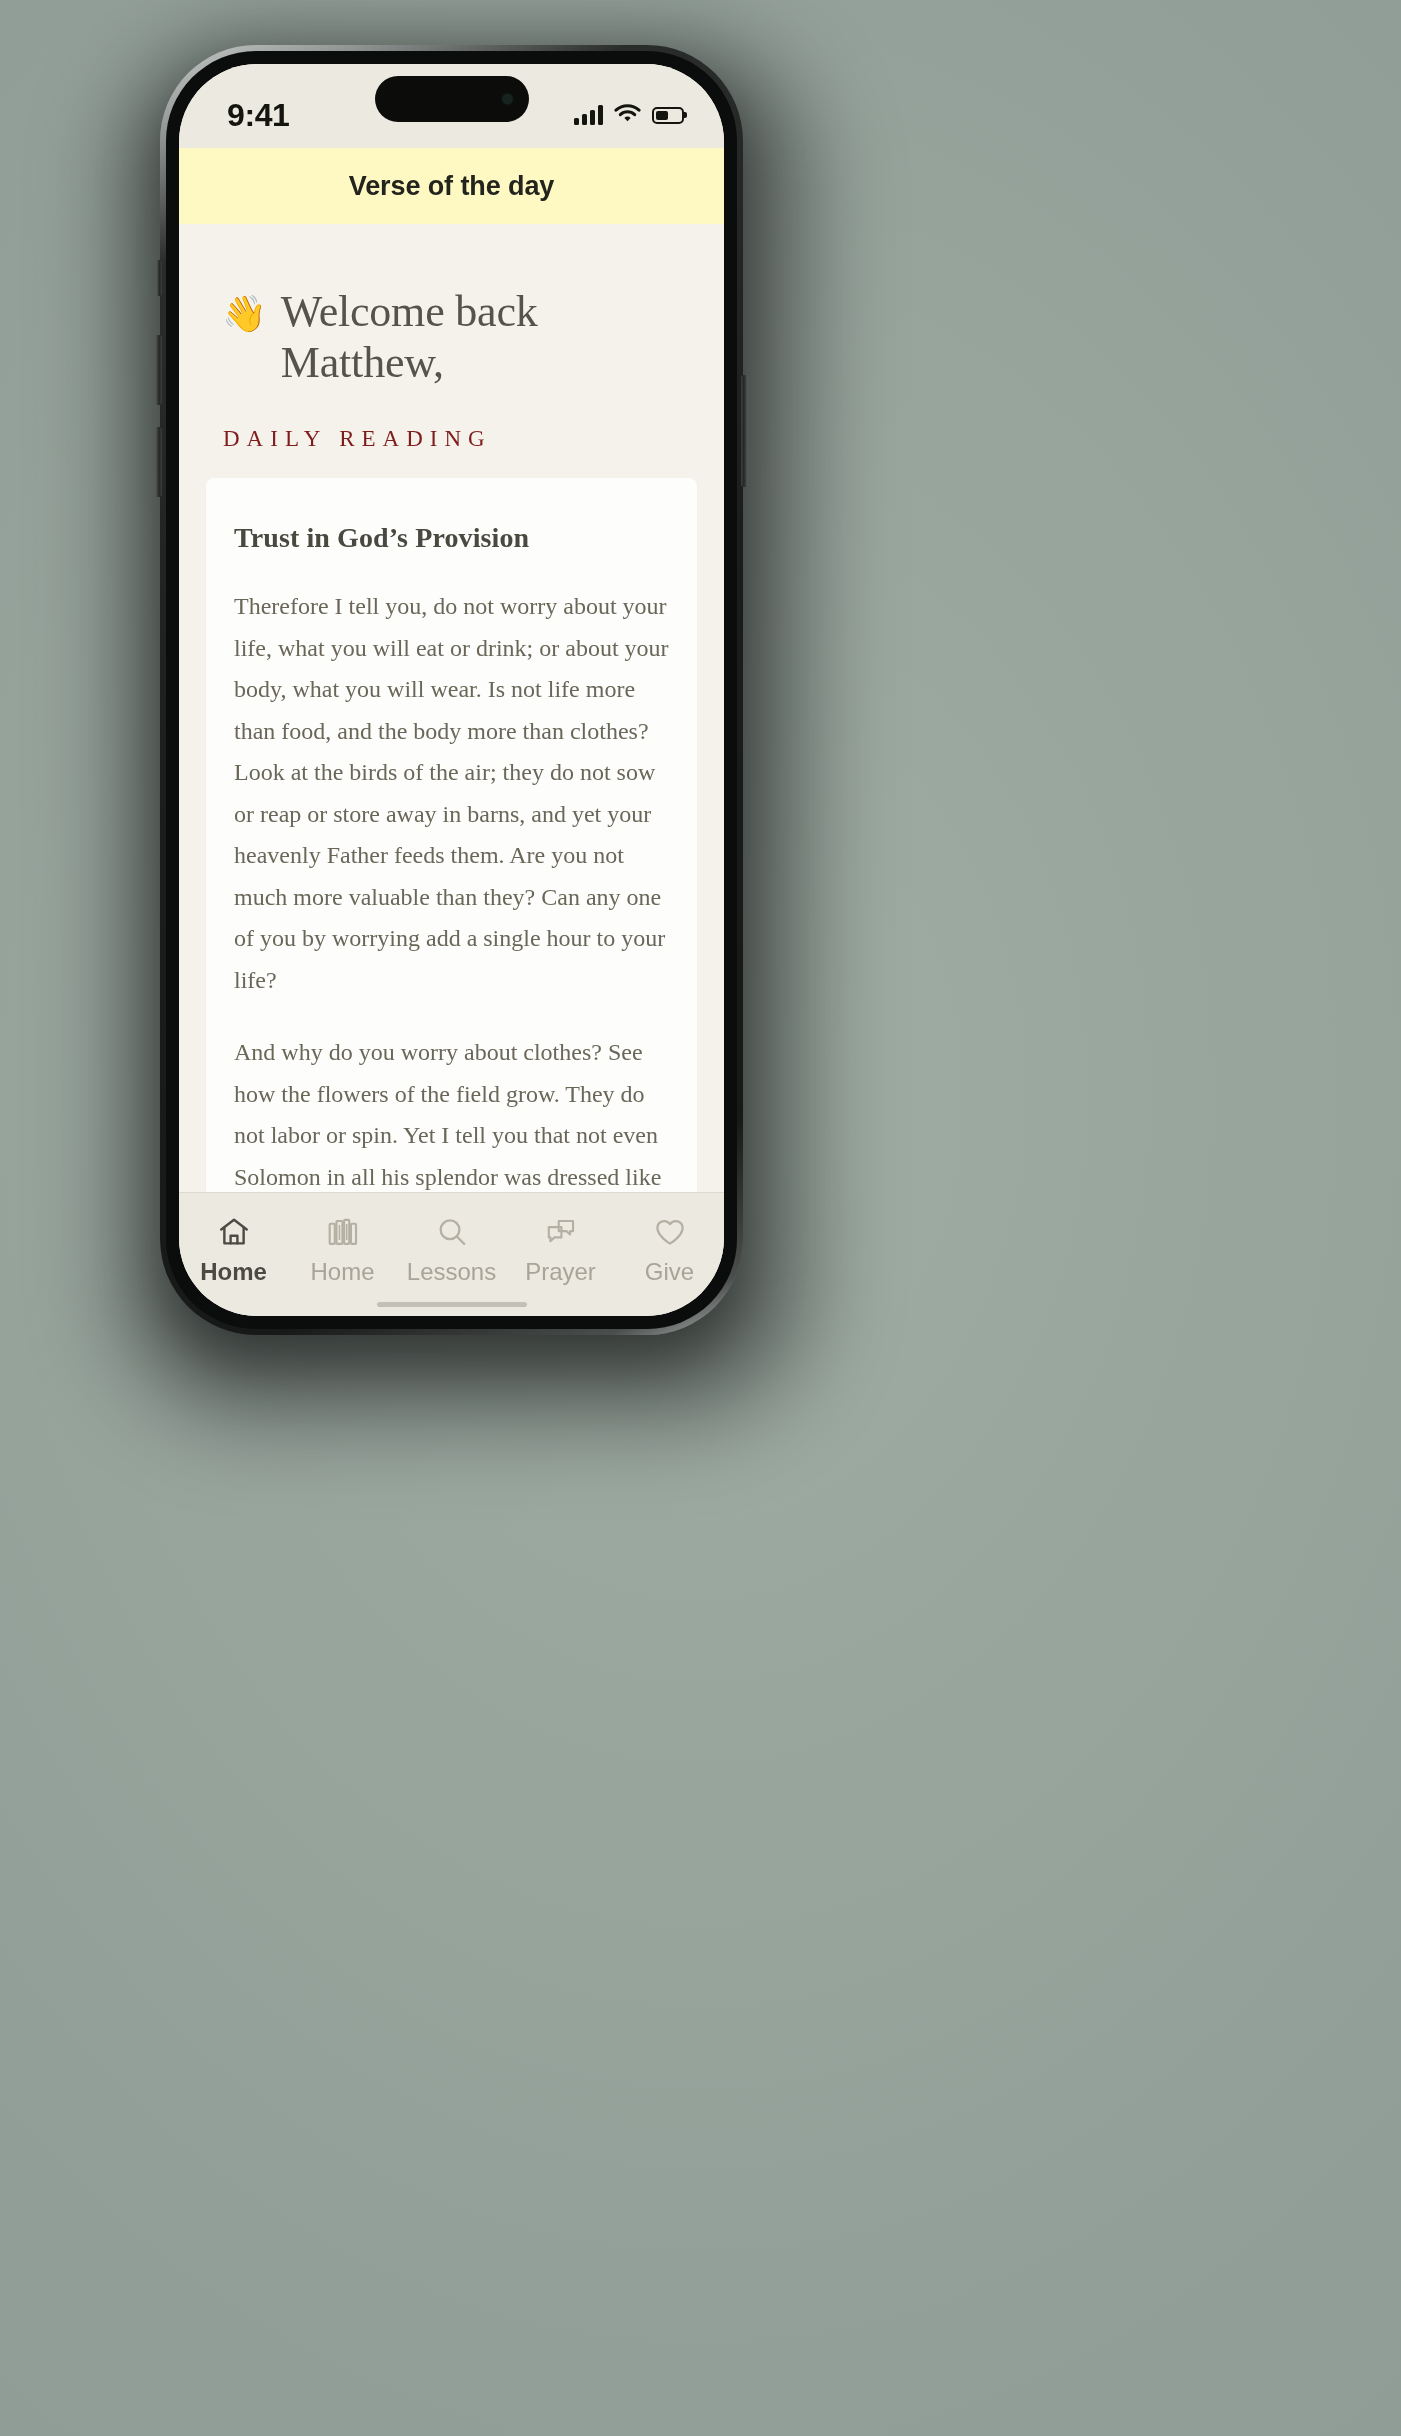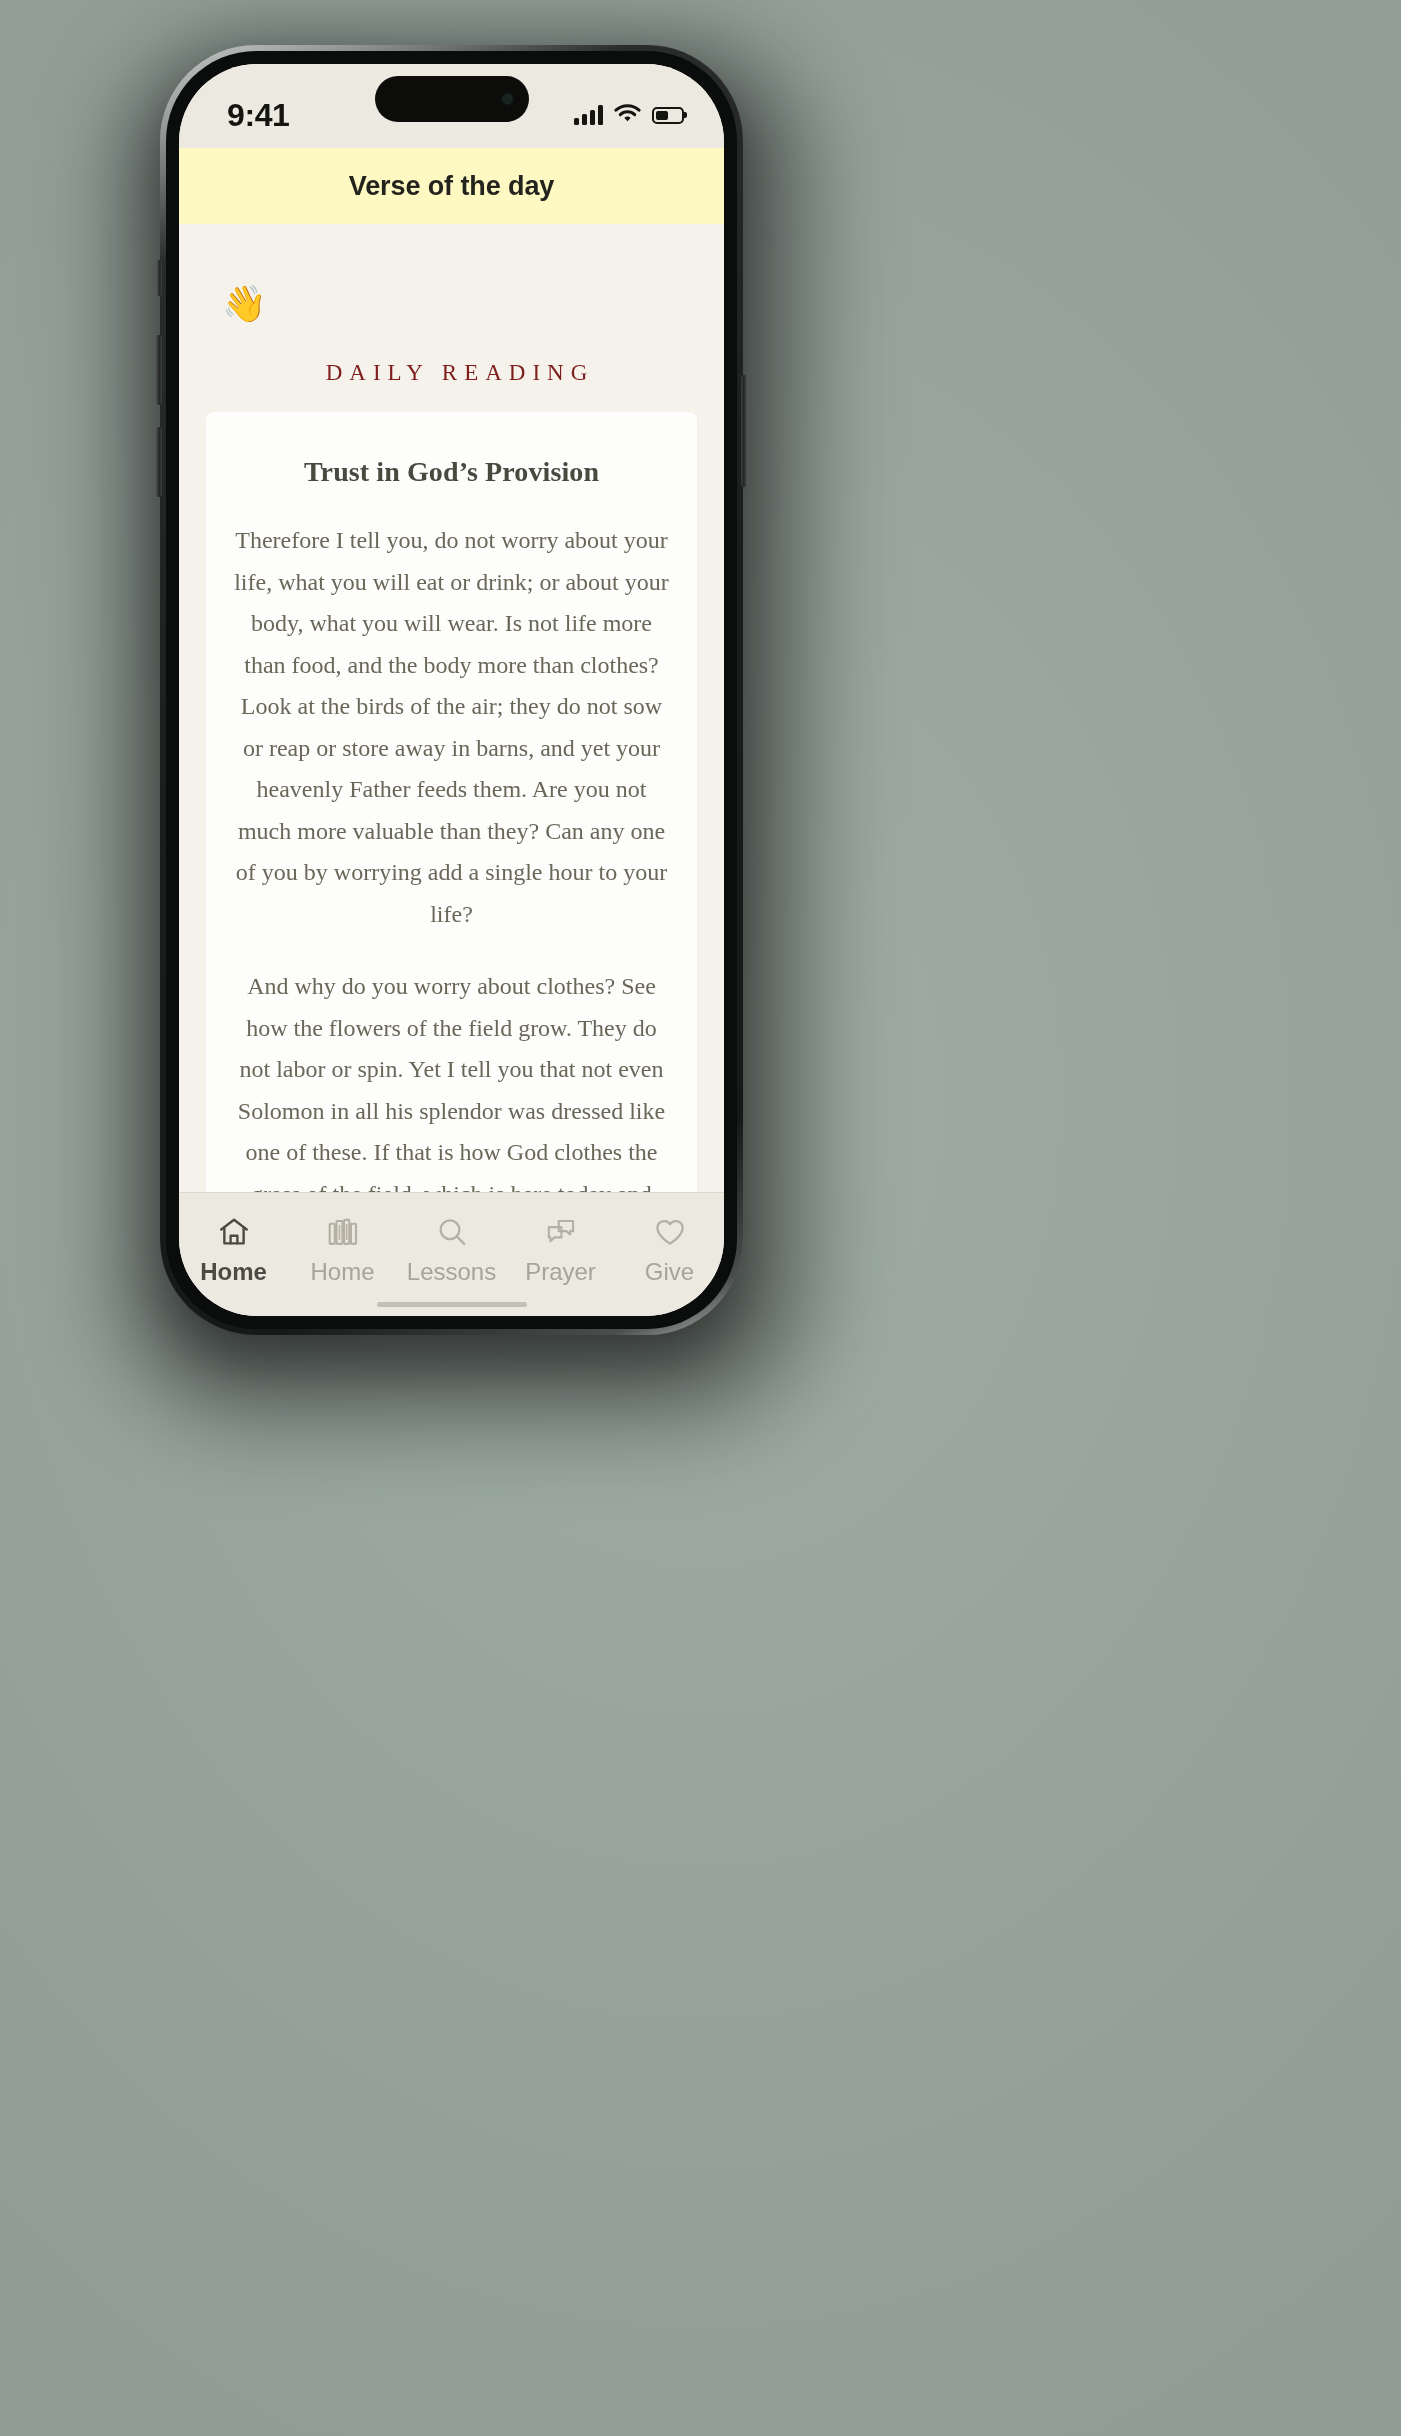--- a/index.html
+++ b/index.html
@@ -35,21 +35,20 @@
   .phone {
     position: absolute;
     left: 160px;
     top: 45px;
     width: 583px;
     height: 1290px;
     border-radius: 96px;
     background: linear-gradient(155deg,#c9ccca 0%,#8f9492 6%,#2a2c2b 14%,#1b1d1c 50%,#171918 86%,#4a4e4c 96%,#b9bcba 100%);
     box-shadow: 0 28px 60px rgba(0,0,0,.45);
     padding: 6px;
-    text-align: center;
   }
   .phone-inner {
     position: absolute;
     inset: 6px;
     border-radius: 90px;
     background: #0b0c0c;
     padding: 11px;
   }
   .screen {
     position: absolute;
@@ -298,20 +297,21 @@
         </div>
 
         <div class="appbar">
           <div class="appbar-title">Verse of the day</div>
         </div>
 
         <div class="content">
 
           <div class="greeting">
             <span class="wave-icon">👋</span>
+            <span class="greeting-text">Welcome back Matthew,</span>
           </div>
 
           <div class="section-label">DAILY READING</div>
 
           <div class="card">
             <div class="card-title">Trust in God’s Provision</div>
             <p class="verse-p">Therefore I tell you, do not worry about your life, what you will eat or drink; or about your body, what you will wear. Is not life more than food, and the body more than clothes? Look at the birds of the air; they do not sow or reap or store away in barns, and yet your heavenly Father feeds them. Are you not much more valuable than they? Can any one of you by worrying add a single hour to your life?</p>
             <p class="verse-p">And why do you worry about clothes? See how the flowers of the field grow. They do not labor or spin. Yet I tell you that not even Solomon in all his splendor was dressed like one of these. If that is how God clothes the grass of the field, which is here today and tomorrow is thrown into the fire, will he not much more clothe you—you of little faith? So do not worry, saying, ‘What shall we eat?’ or ‘What shall we drink?’ or ‘What shall we wear?’ For the pagans run after all these things, and your heavenly Father knows that you need them. But seek first his kingdom and his righteousness, and all these things will be given to you as well.</p>
 
           </div>

